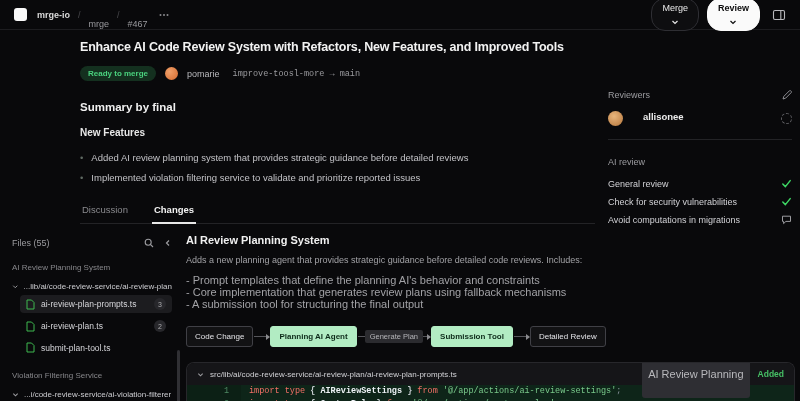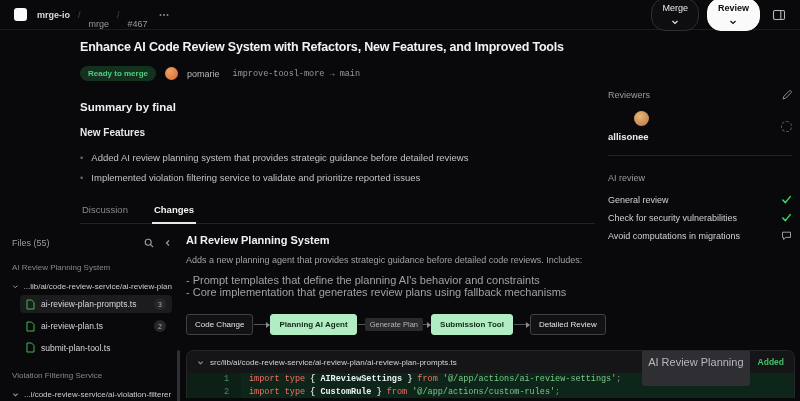--- a/index.html
+++ b/index.html
@@ -38,21 +38,21 @@
   .bullets li .dot { color:#5f6a63; }
   .tabs { display:flex; gap:22px; margin-top:16px; border-bottom:1px solid #232326; }
   .tab { font-size:9.5px; padding:0 2px 7px; cursor:pointer; color:#8a8a8e; }
   .tab.active { color:#f2f2f2; font-weight:700; border-bottom:2px solid #e8e8e8; margin-bottom:-1px; }
 
   
   .pr-side { position:absolute; left:608px; top:60px; width:184px; }
   .side-row { display:flex; align-items:center; justify-content:space-between; }
   .side-label { font-size:9px; color:#9c9ca0; }
   .reviewer-row { margin-top:11px; }
-  .reviewer-id { display:flex; align-items:flex-end; gap:5px;flex-direction:column; }
+  .reviewer-id { display:flex; align-items:flex-start; gap:20px; }
   .avatar-md { width:15px; height:15px; border-radius:50%; background:radial-gradient(circle at 40% 35%, #e8b57c, #b5763c); }
   .reviewer-name { font-size:9.5px; font-weight:700; color:#ececec; }
   .pending-circle { width:11px; height:11px; border:1.4px dashed #5c5c60; border-radius:50%; }
   .side-div { height:1px; background:#232326; margin:13px 0 11px; }
   .ai-items { margin-top:9px; display:flex; flex-direction:column; gap:7px; }
   .ai-item { display:flex; align-items:center; justify-content:space-between; }
   .ai-item-label { font-size:9px; color:#d2d2d6; }
   .icon-btn { display:flex; align-items:center; color:#9c9ca0; cursor:pointer; }
 
   
@@ -285,20 +285,21 @@
 
       <div class="ft-scroll"></div>
     </aside>
 
     <main class="changes">
       <h2 class="chg-title">AI Review Planning System</h2>
       <p class="chg-intro">Adds a new planning agent that provides strategic guidance before detailed code reviews. Includes:</p>
       <div class="chg-points">
         <div>- Prompt templates that define the planning AI's behavior and constraints</div>
         <div>- Core implementation that generates review plans using fallback mechanisms</div>
+        <div>- A submission tool for structuring the final output</div>
       </div>
 
       <div class="flow">
         <span class="fnode dark">Code Change</span>
         <span class="fedge"></span>
         <span class="fnode green">Planning AI Agent</span>
         <span class="fedge-labeled">
           <span class="fedge-line"></span>
           <span class="edge-label">Generate Plan</span>
           <span class="fedge-line arrowed"></span>

